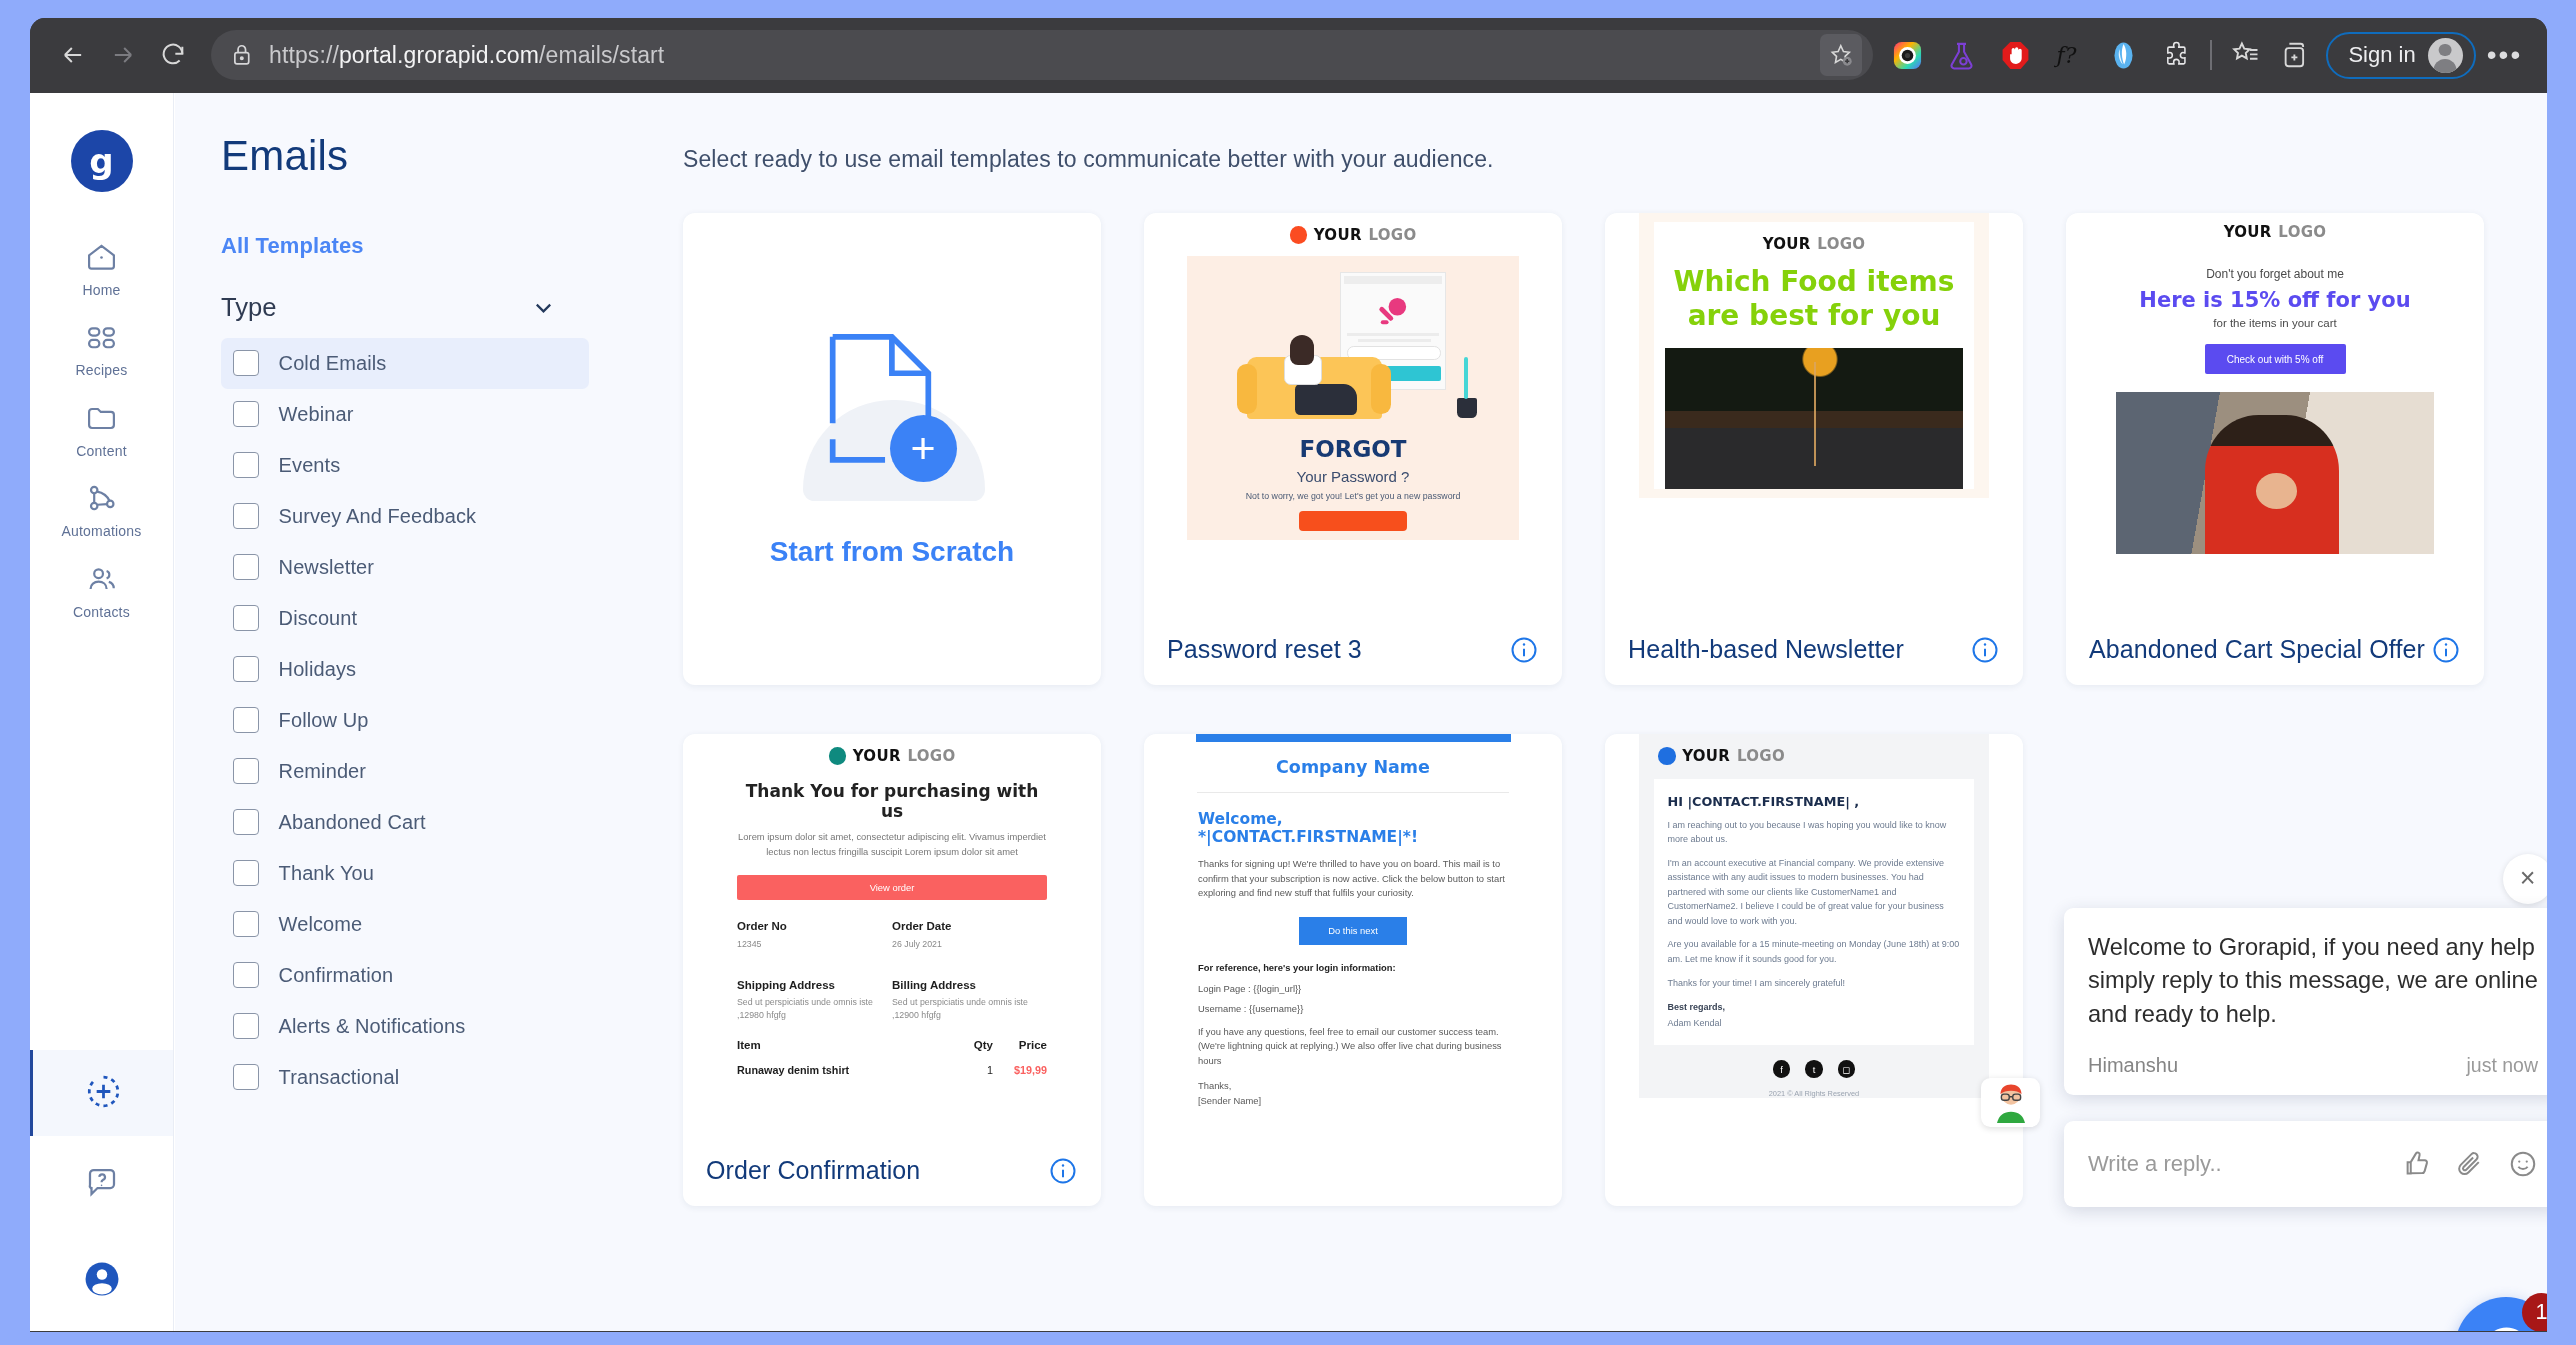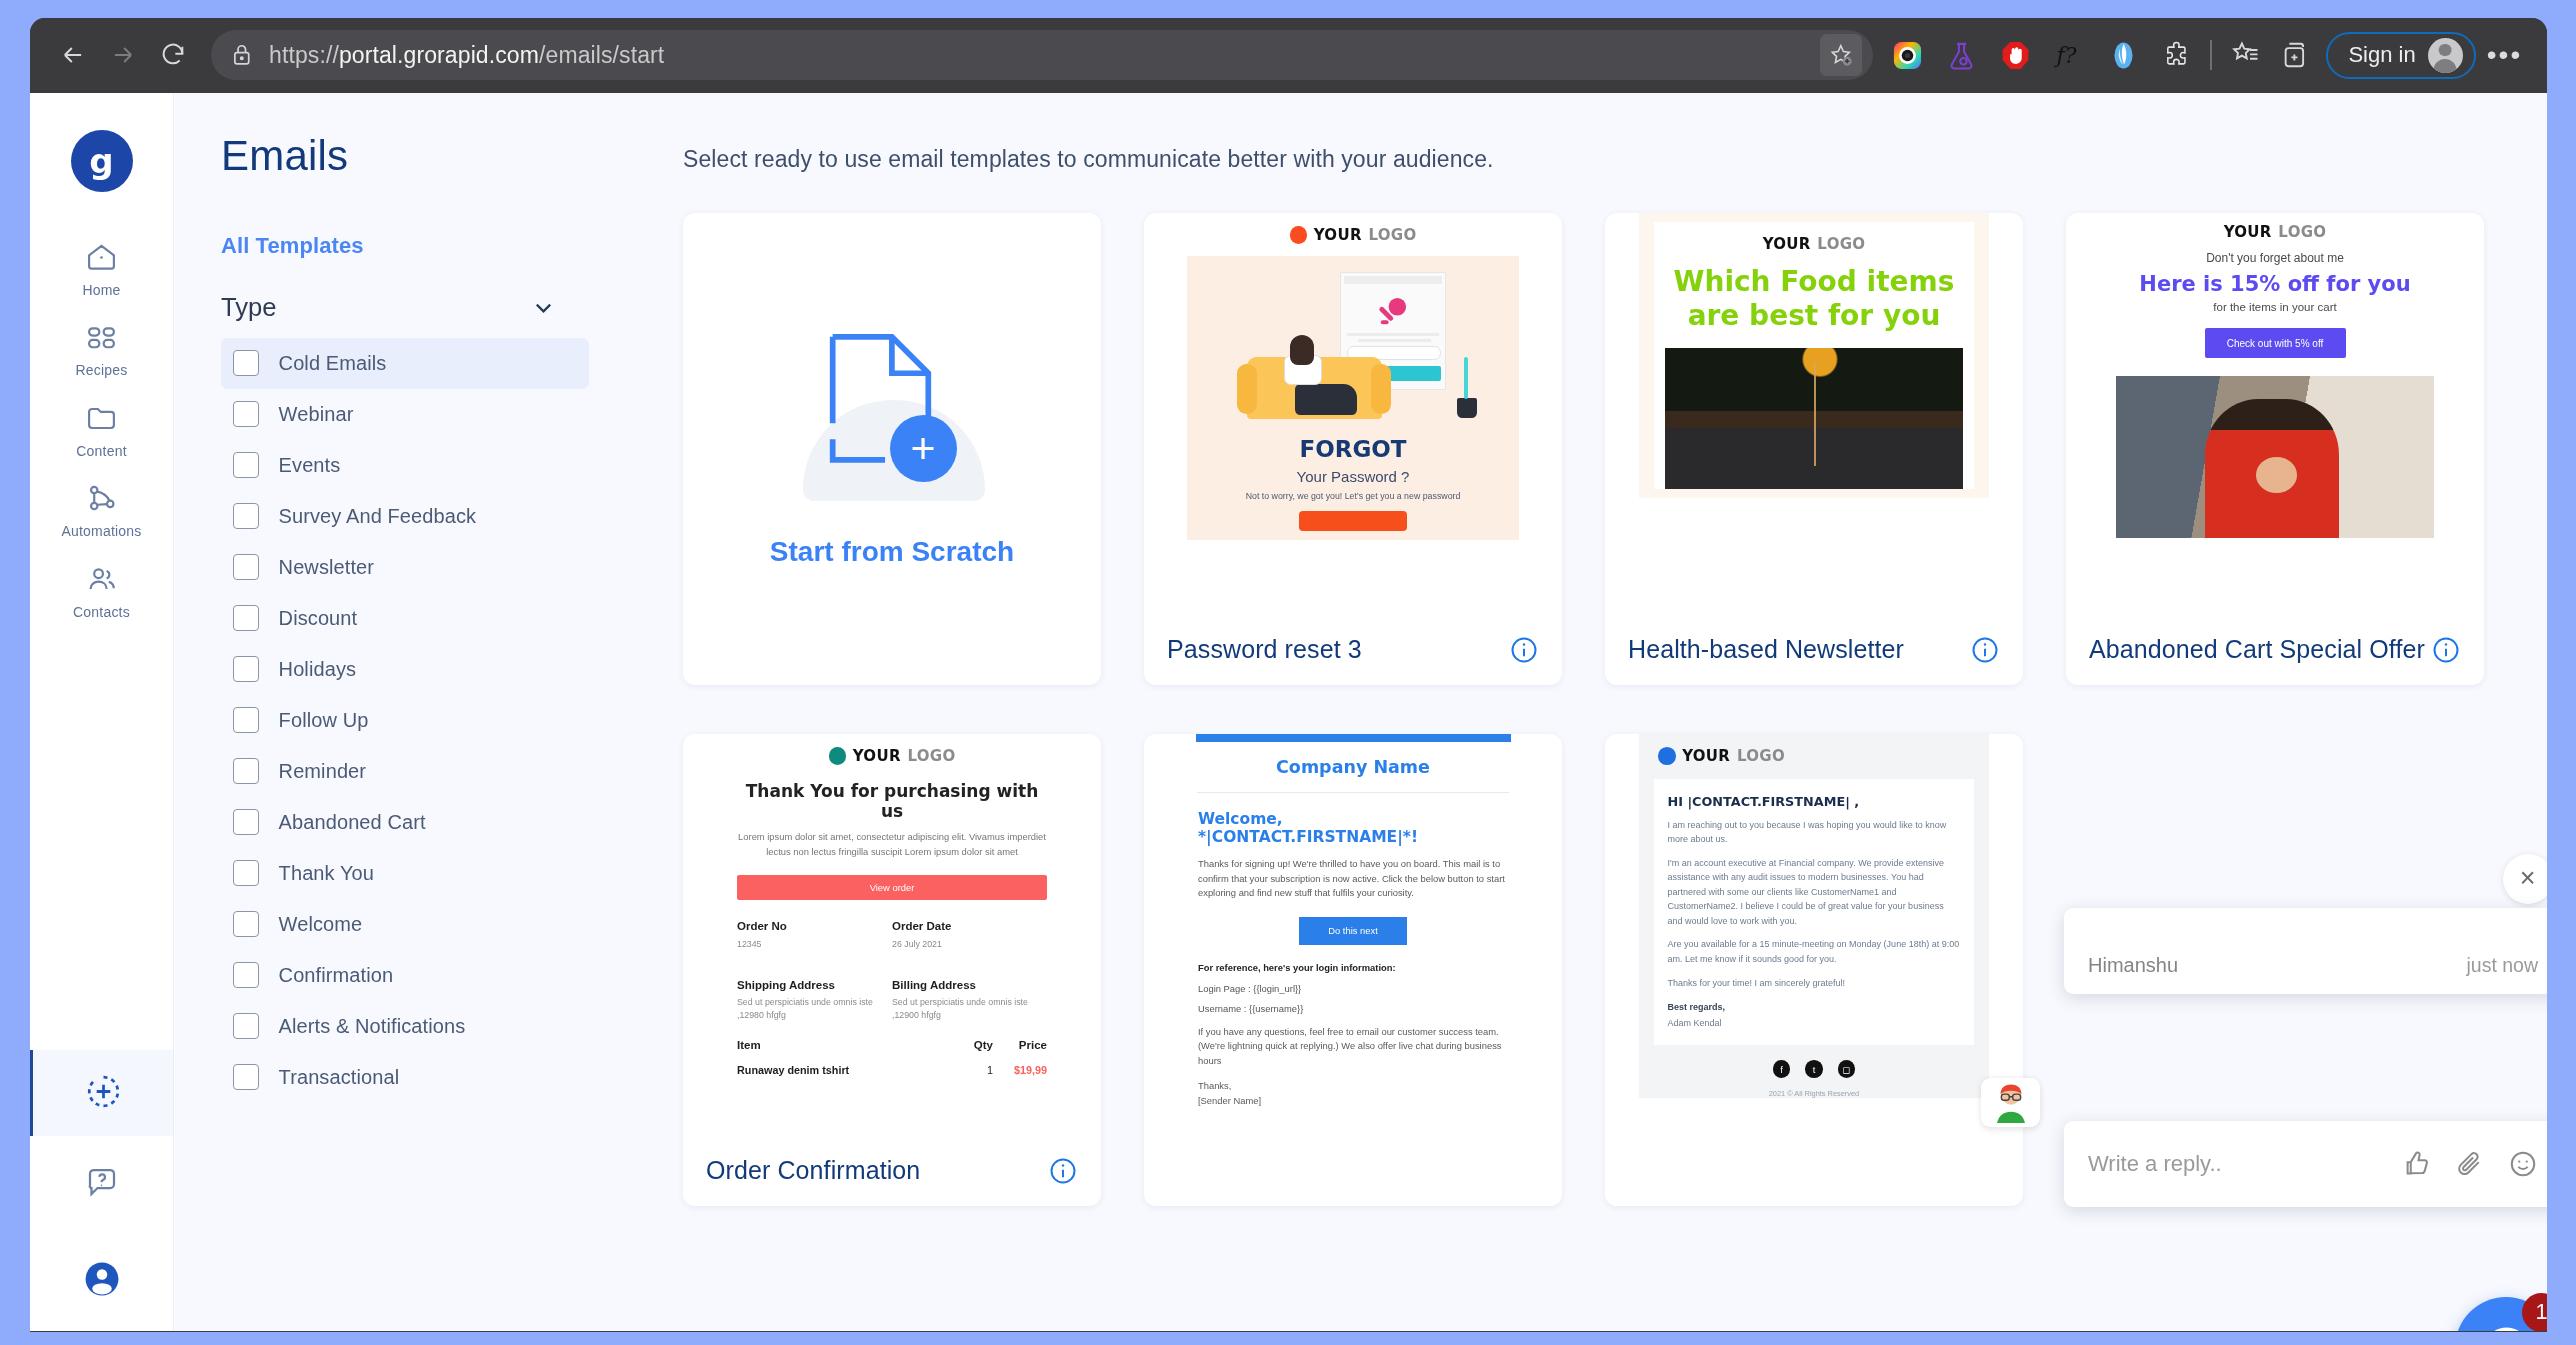--- a/index.html
+++ b/index.html
@@ -304,21 +304,21 @@
     margin-top: 15px; height: 141px;
     background:
       radial-gradient(circle at 52% 8%, #e8a020 0 8%, transparent 9%),
       linear-gradient(180deg,#141a12 0 45%, #3a2a1d 45% 57%, #2a2a2c 57% 100%);
     position: relative;
   }
   .health-photo::after{content:"";position:absolute;left:50%;top:10%;width:2px;height:74%;background:#d9a45f;opacity:.85;}
 
   
   .t-cart { background:#fff; padding: 10.8px 16px 0; height:100%;}
-  .cart-pre { text-align:center; font-size: 12px; color:#4a4a4a; margin-top: 10px;}
+  .cart-pre { text-align:center; font-size: 12px; color:#4a4a4a; margin-top: 26px;}
   .cart-head { text-align:center; font-size: 21px; font-weight: 800; color:#5b4bf0; margin-top: 6.7px; font-family:"DejaVu Sans",sans-serif;}
   .cart-sub { text-align:center; font-size: 11.5px; color:#4a4a4a; margin-top: 5.4px;}
   .cart-btn { margin: 15px auto 0; width: 141px; height: 30px; background:#5b4bf0; border-radius:2px; color:#fff; font-size:10px; display:flex;align-items:center;justify-content:center;}
   .cart-photo {
     margin-top: 17.5px; height: 162px;
     background: linear-gradient(100deg,#5c6572 0 30%, #9c8f7f 30% 56%, #e6ddd2 56% 100%);
     position: relative; overflow:hidden;
   }
   .cart-photo::before{
     content:""; position:absolute; left:28%; bottom:0; width:42%; height:86%;
@@ -954,20 +954,21 @@
         <rect x="13" y="15" width="9" height="7" rx="3" fill="none" stroke="#444" stroke-width="1.6"></rect>
         <rect x="26" y="15" width="9" height="7" rx="3" fill="none" stroke="#444" stroke-width="1.6"></rect>
         <path d="M22 18h4" stroke="#444" stroke-width="1.6"></path>
         <path d="M8 48c2-9 8-13 16-13s14 4 16 13z" fill="#2fa83f"></path>
       </svg>
     </div>
 
     <div class="chat-pop">
       <div class="chat-close">×</div>
       <div class="chat-msg">
+        <div class="chat-text">Welcome to Grorapid, if you need any help simply reply to this message, we are online and ready to help.</div>
         <div class="chat-meta">
           <span class="chat-author">Himanshu</span>
           <span class="chat-time">just now</span>
         </div>
       </div>
       <div class="chat-reply">
         <span class="chat-placeholder">Write a reply..</span>
         <span class="chat-actions">
           <span class="ca">
             <svg viewBox="0 0 24 24" fill="none" stroke="currentColor" stroke-width="1.6">

